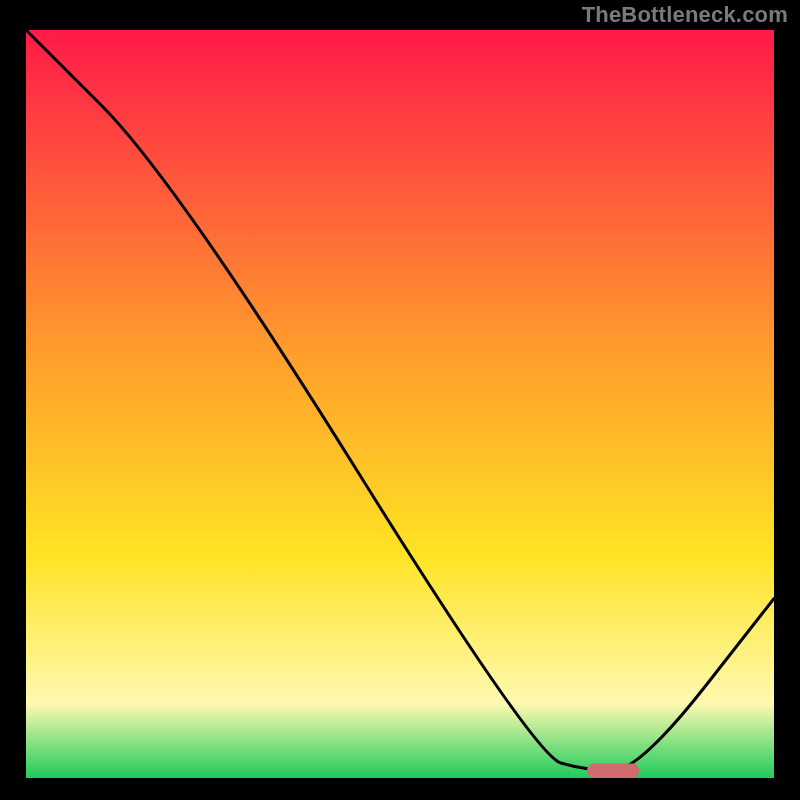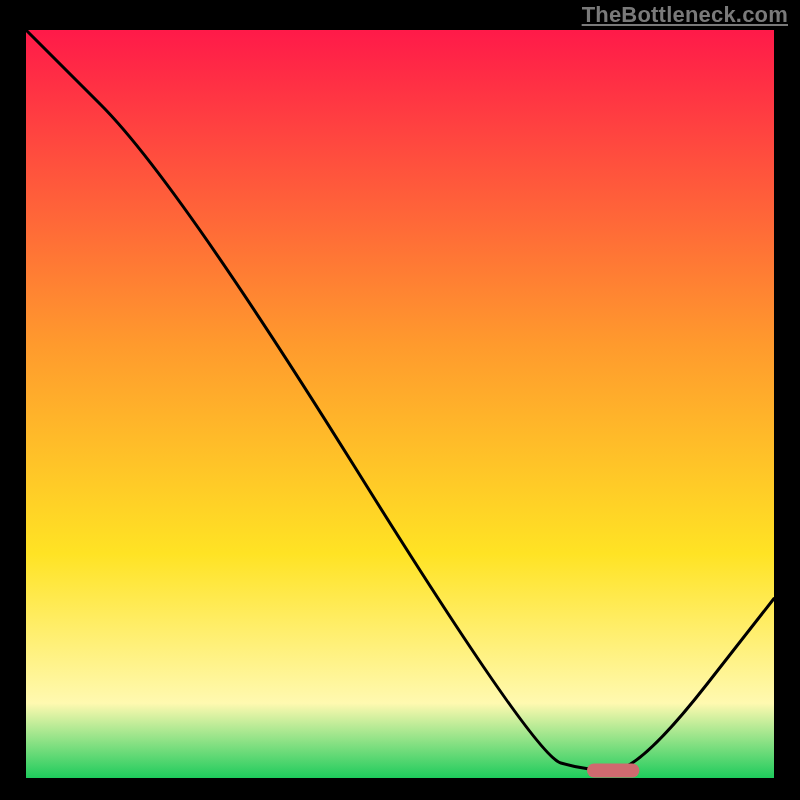--- a/index.html
+++ b/index.html
@@ -21,21 +21,20 @@
   }
   .watermark {
     position: absolute;
     top: 2px;
     right: 12px;
     color: #7a7a7a;
     font-size: 22px;
     font-weight: 600;
     letter-spacing: 0.2px;
     user-select: none;
-    text-decoration: underline;
   }
   svg {
     position: absolute;
     left: 0;
     top: 0;
   }
 </style>
 </head>
 <body>
 

